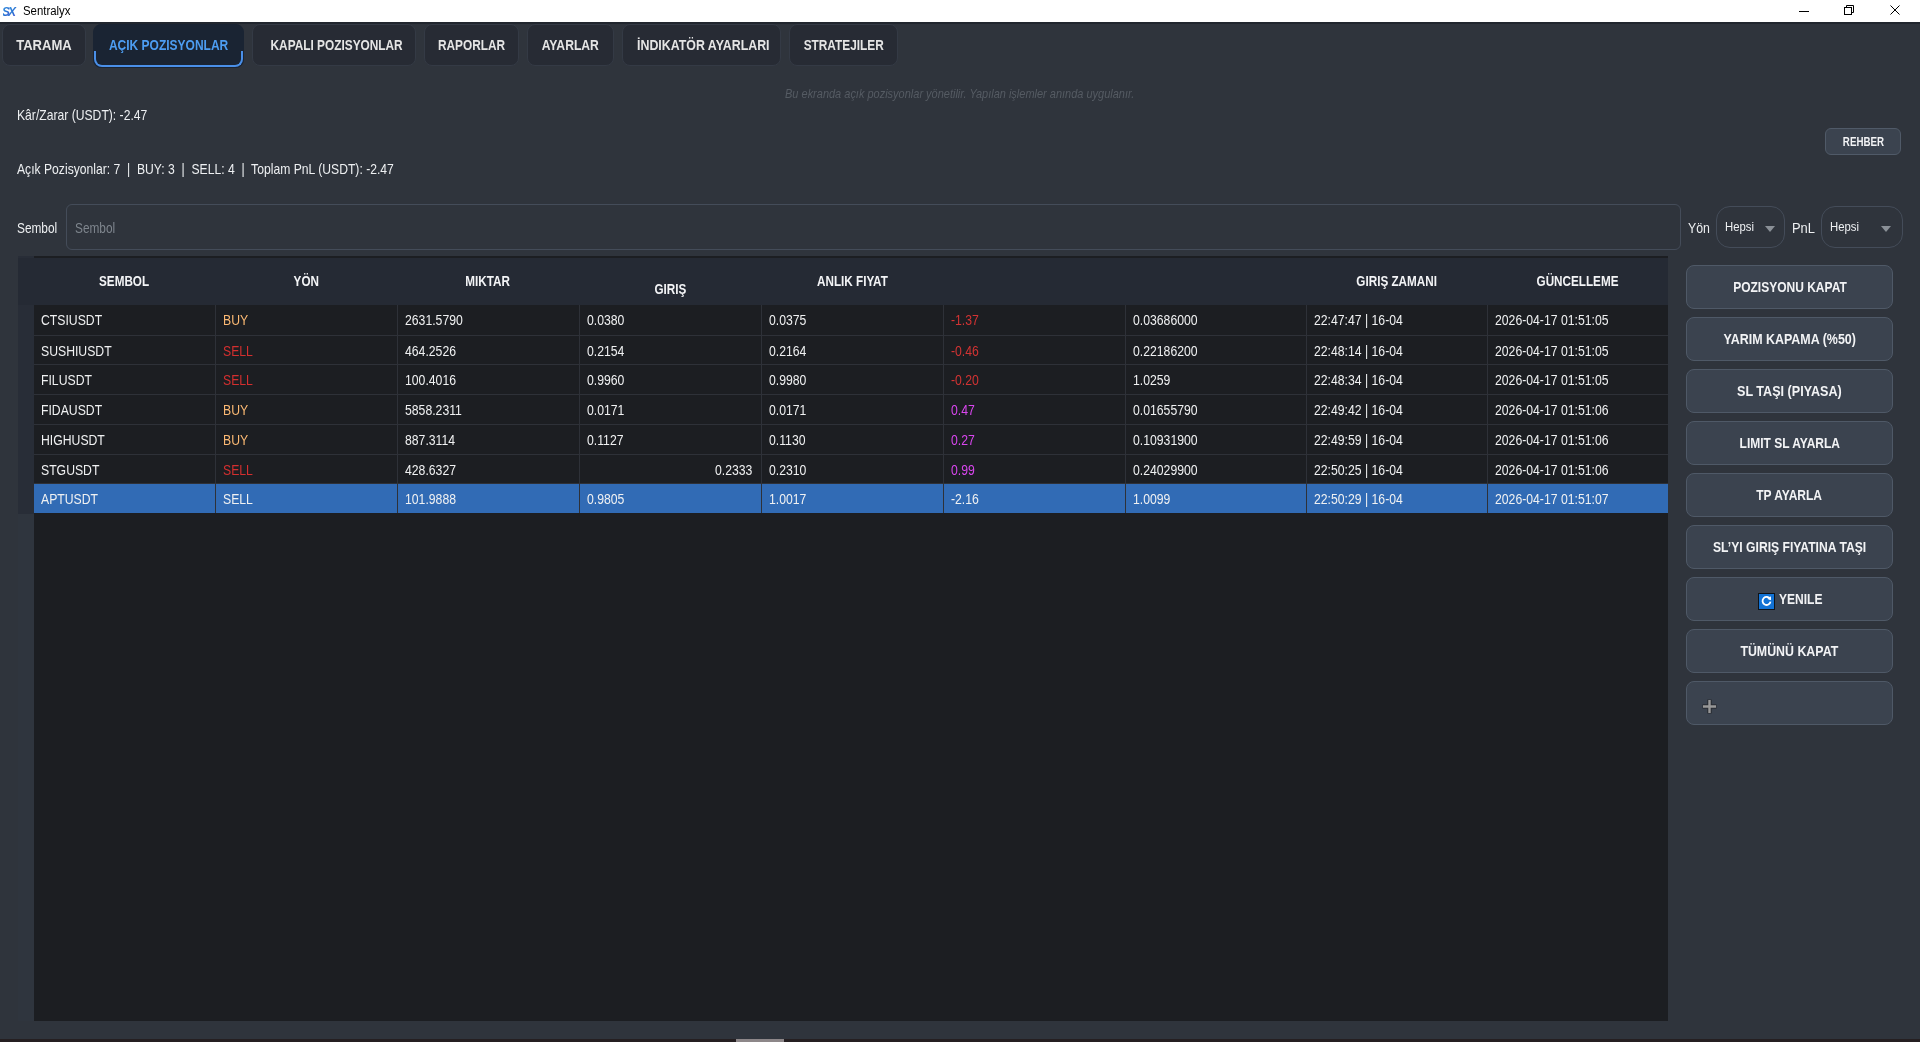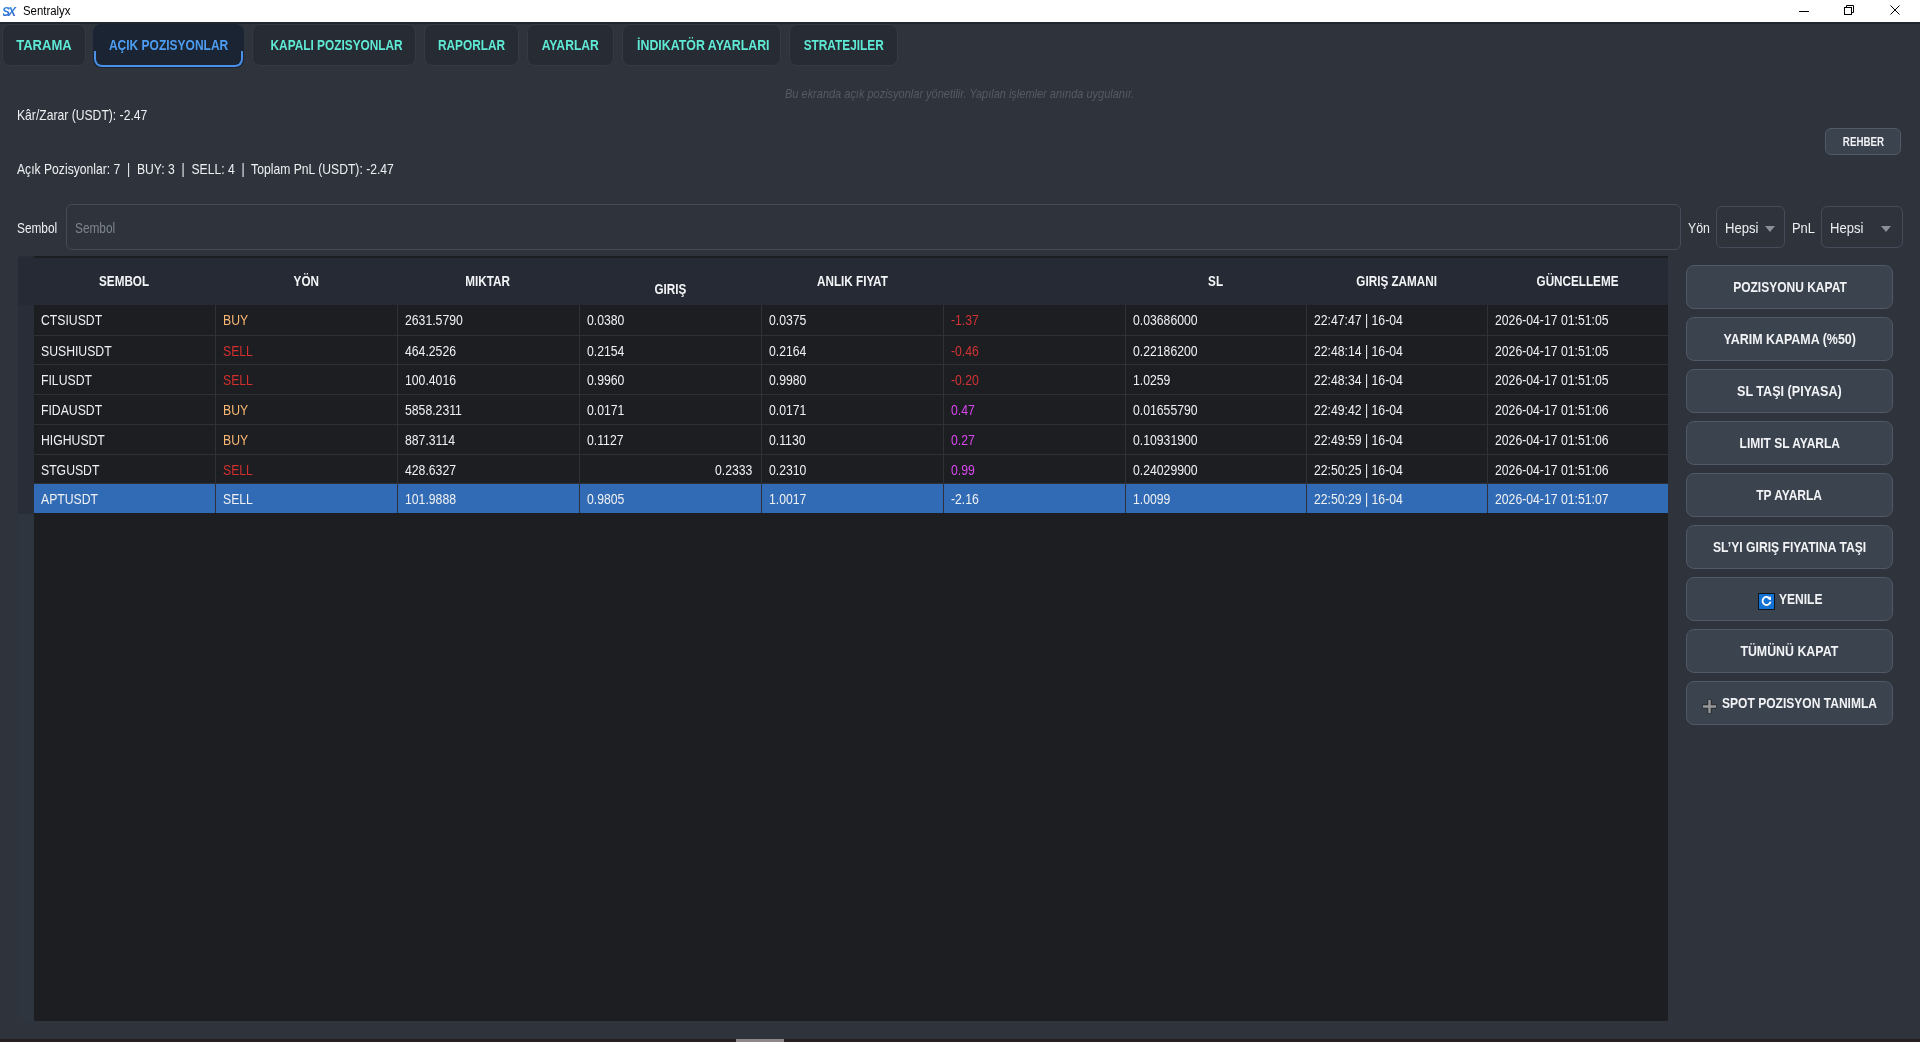--- a/index.html
+++ b/index.html
@@ -10,42 +10,42 @@
 .txc { display:inline-block; transform:scaleX(0.80); transform-origin:50% 50%; white-space:pre; }
 
 
 #titlebar { position:absolute; left:0; top:0; width:1920px; height:22px; background:#ffffff; }
 #title-text { position:absolute; left:23px; top:4px; font-size:12px; color:#000; }
 .winbtn { position:absolute; top:0; width:45px; height:23px; }
 
 
 #tabband { position:absolute; left:0; top:22px; width:1920px; height:46px; background:#2f343c; }
 #tabband::before { content:""; position:absolute; left:0; top:0; width:1920px; height:2px; background:#21262e; }
-.tab { position:absolute; top:2px; height:42px; background:#272b34; border:1px solid #343a45; border-radius:8px; color:#5eead4;
+.tab { position:absolute; top:2px; height:42px; background:#272b34; border:1px solid #343a45; border-radius:8px; color:#e5e5e5;
        font-size:15px; font-weight:bold; text-align:center; line-height:40px; }
 .tab.active { background:#1a2433; border-color:#1a2433; color:#4d9df2; height:44px; }
 .tab.active::after { content:""; position:absolute; left:0; right:0; bottom:0; height:14px;
        border-left:2px solid #4a8fe8; border-right:2px solid #4a8fe8; border-bottom:2px solid #4a8fe8;
        border-radius:0 0 8px 8px; }
 
 
 .white15 { position:absolute; color:#eef0f2; font-size:15px; }
 #hint { position:absolute; top:86px; left:0; width:1920px; text-align:center; color:#555b63;
         font-size:13px; font-style:italic; }
 
 
 #rehber { position:absolute; background:#3b434f; border:1px solid #505a68; border-radius:6px;
        color:#f2f3f5; font-weight:bold; font-size:13px; text-align:center;
        left:1825px; top:128px; width:76px; height:27px; line-height:25px; }
 
 
 #sembol-input { position:absolute; left:66px; top:204px; width:1615px; height:46px;
        border:1px solid #444c59; border-radius:6px; }
 #sembol-ph { position:absolute; left:75px; top:219px; font-size:15px; color:#7e858d; }
-.dd { position:absolute; top:206px; height:42px; border:1px solid #444c59; border-radius:6px; font-size:15px; color:#eef0f2; }
+.dd { position:absolute; top:206px; height:42px; border:1px solid #444c59; border-radius:14px; font-size:13px; color:#eef0f2; }
 .dd .t { position:absolute; top:12px; }
 .dd .arr { position:absolute; top:19px; width:0; height:0; border-left:5px solid transparent;
        border-right:5px solid transparent; border-top:6px solid #8a9097; }
 
 
 #gutter { position:absolute; left:18px; top:256px; width:16px; height:258px; background:#282d37; }
 #gutterc { position:absolute; left:18px; top:258px; width:16px; height:46.8px; background:#252a34; }
 #gutter2 { position:absolute; left:18px; top:513px; width:16px; height:508px; background:#2f353e; }
 #tablebg { position:absolute; left:34px; top:256px; width:1634px; height:765px; background:#1c1e22; }
 #thead { position:absolute; left:34px; top:258px; width:1634px; height:46.8px; background:#252a34; }
@@ -132,21 +132,20 @@
 <div id="tablebg"></div>
 <div id="gutter2"></div>
 <div id="gutter"></div>
 <div id="gutterc"></div>
 <div id="thead">
   <div class="th" style="left:0; width:181px;"><span class="txc">SEMBOL</span></div>
   <div class="th" style="left:181px; width:182px;"><span class="txc">YÖN</span></div>
   <div class="th" style="left:363px; width:182px;"><span class="txc">MIKTAR</span></div>
   <div class="th" style="left:545px; width:182px;margin-top:8px;"><span class="txc">GIRIŞ</span></div>
   <div class="th" style="left:727px; width:182px;"><span class="txc">ANLIK FIYAT</span></div>
-  <div class="th" style="left:1091px; width:181px;"><span class="txc">SL</span></div>
   <div class="th" style="left:1272px; width:181px;"><span class="txc">GIRIŞ ZAMANI</span></div>
   <div class="th" style="left:1453px; width:181px;"><span class="txc">GÜNCELLEME</span></div>
 </div>
 <div id="rows">
 <div class="row" style="top:304.8px; height:29.8px;">
 <div class="cell first" style="left:0px; width:181px;"><span class="tx" style="transform:scaleX(0.815);">CTSIUSDT</span></div>
 <div class="cell buy" style="left:181px; width:182px;"><span class="tx" style="transform:scaleX(0.815);">BUY</span></div>
 <div class="cell" style="left:363px; width:182px;"><span class="tx" style="transform:scaleX(0.815);">2631.5790</span></div>
 <div class="cell" style="left:545px; width:182px;"><span class="tx" style="transform:scaleX(0.815);">0.0380</span></div>
 <div class="cell" style="left:727px; width:182px;"><span class="tx" style="transform:scaleX(0.815);">0.0375</span></div>
@@ -237,17 +236,16 @@
       <path d="M12.9 3.3 L13.1 7.2 L9.4 6.0 Z" fill="#fff"></path>
     </svg>
   <span class="abs" style="left:92px; top:0;"><span class="tx" style="transform:scaleX(0.803);">YENILE</span></span>
 </div>
 <div class="rbtn" style="top:629px;"><span class="txc" style="transform:scaleX(0.825);">TÜMÜNÜ KAPAT</span></div>
 <div class="rbtn" style="top:681px;">
   <svg class="abs" style="left:15px; top:17px;" width="15" height="15" viewBox="0 0 15 15">
       <path d="M7.5 0.5 V14.5 M0.5 7.5 H14.5" stroke="#2a2d33" stroke-width="4.6"></path>
       <path d="M7.5 1 V14 M1 7.5 H14" stroke="#989898" stroke-width="2.4"></path>
     </svg>
-  <span class="abs" style="left:35px; top:0;"><span class="tx" style="transform:scaleX(0.803);">SPOT POZISYON TANIMLA</span></span>
 </div>
 
 <div id="hscroll"></div>
 <div id="hthumb"></div>
 
 </body></html>

